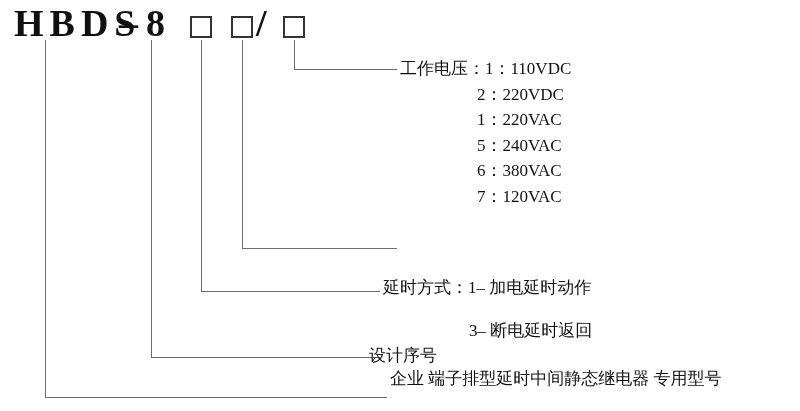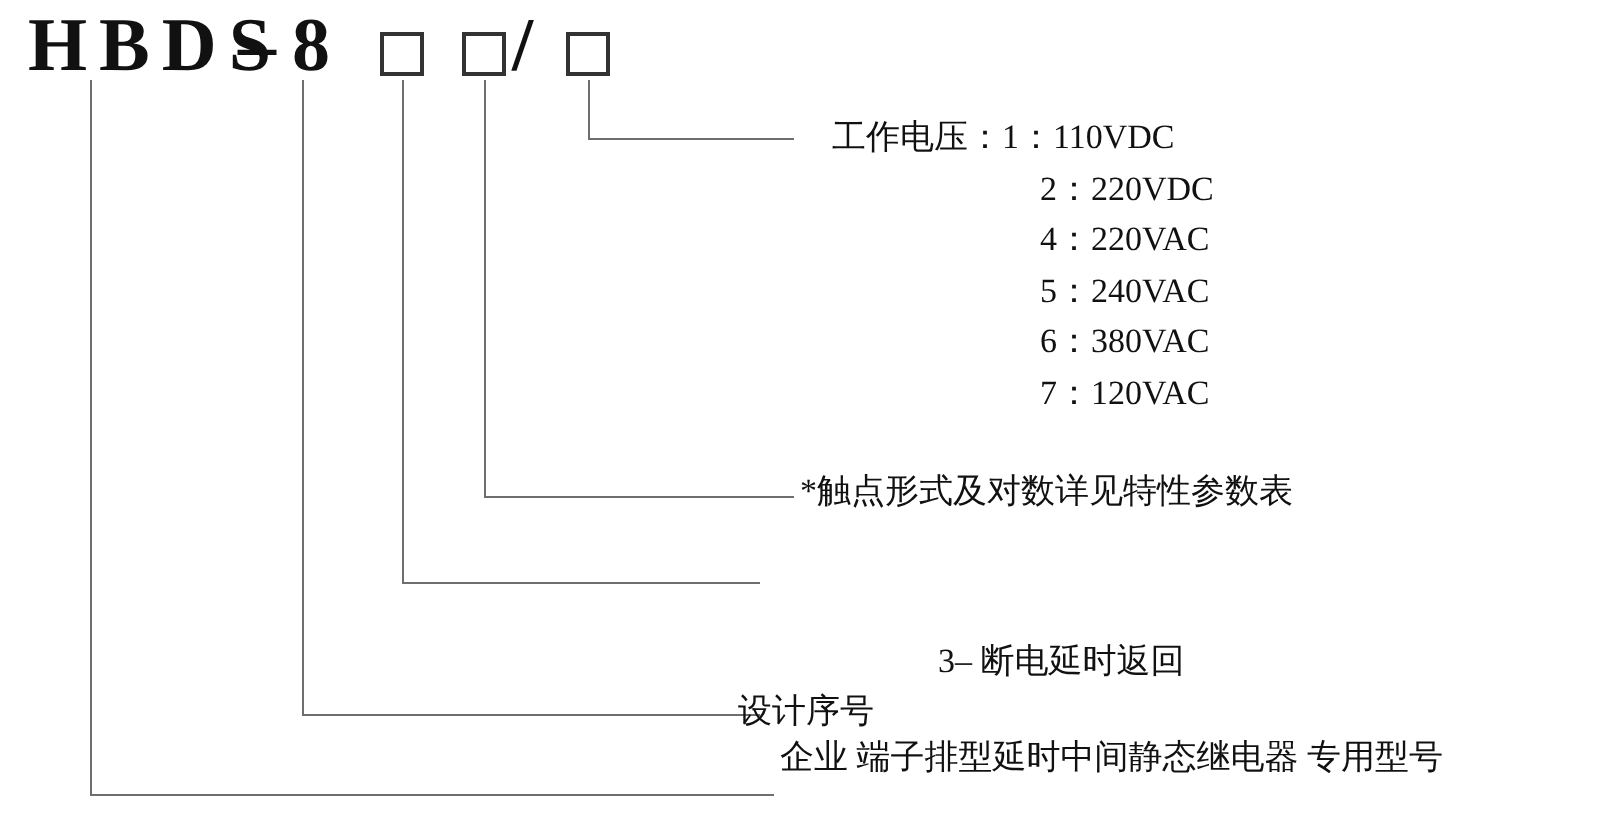--- a/index.html
+++ b/index.html
@@ -44,24 +44,23 @@
   }
   .callout {
     position: absolute;
     font-size: 17px;
     line-height: 17px;
     white-space: nowrap;
     color: #111111;
   }
   .voltage-callout .vline {
     line-height: 25.5px;
-    margin-left: 16px;
   }
   .voltage-callout .indent {
-    margin-left: 120px;
+    margin-left: 77px;
   }
 </style>
 </head>
 <body>
 
 <div class="diagram">
 
   <span class="model-text model-prefix">HBDS</span>
   <span class="model-text model-dash">–</span>
   <span class="model-text model-digit">8</span>
@@ -74,27 +73,29 @@
   <div class="connector" style="left:242px; top:40px; width:154px; height:208px"></div>
   <div class="connector" style="left:201px; top:40px; width:178px; height:251px"></div>
   <div class="connector" style="left:151px; top:40px; width:228px; height:317px"></div>
   <div class="connector" style="left:45px; top:40px; width:341px; height:357px"></div>
 
   <div class="callout voltage-callout" style="left:400px; top:56px">
     <div class="vline">
       <span>工作电压：</span><span>1：110VDC</span>
     </div>
     <div class="vline indent">2：220VDC</div>
-    <div class="vline indent">4：220VAC</div>
+    <div class="vline indent">1：220VAC</div>
     <div class="vline indent">5：240VAC</div>
     <div class="vline indent">6：380VAC</div>
     <div class="vline indent">7：120VAC</div>
   </div>
 
-  <div class="callout" style="left:400px; top:237px">*触点形式及对数详见特性参数表</div>
 
+  <div class="callout" style="left:383px; top:279px">
+    <span>延时方式：</span><span>1– 加电延时动作</span>
+  </div>
   <div class="callout" style="left:469px; top:322px">3– 断电延时返回</div>
 
   <div class="callout" style="left:369px; top:347px">设计序号</div>
 
   <div class="callout" style="left:390px; top:370px">企业 端子排型延时中间静态继电器 专用型号</div>
 
 </div>
 
 </body></html>

